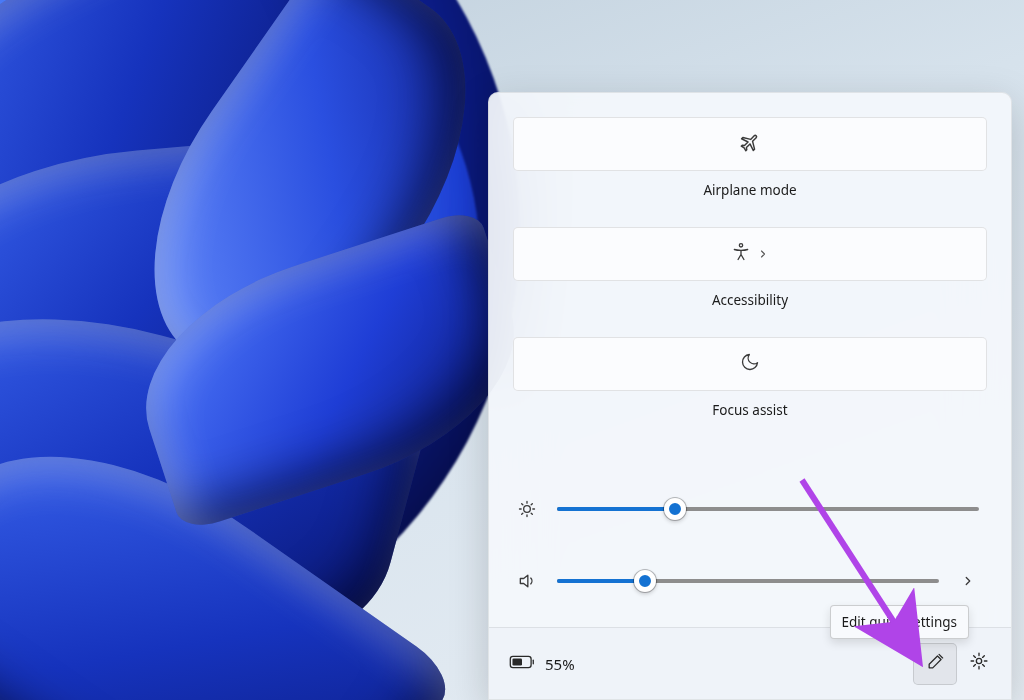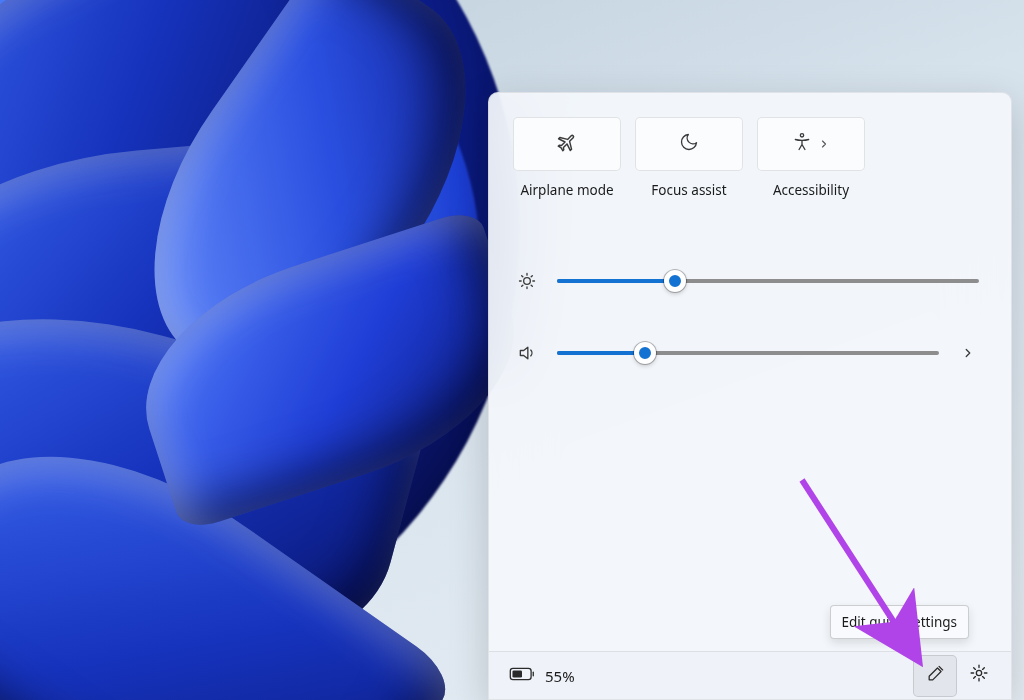--- a/index.html
+++ b/index.html
@@ -48,21 +48,21 @@
     background: rgba(244,247,252,0.92);
     border: 1px solid rgba(0,0,0,0.08);
     border-radius: 10px 10px 0 0;
     box-shadow: 0 12px 40px rgba(0,0,0,0.18);
     backdrop-filter: blur(30px);
     display: flex; flex-direction: column;
   }
   .tiles {
     padding: 24px 24px 6px 24px;
     display: grid;
-    grid-template-columns: repeat(4, 1fr);
+    grid-template-columns: repeat(1, 1fr);
     column-gap: 14px;
     row-gap: 8px;
   }
   .tile-wrap { display: flex; flex-direction: column; align-items: center; }
   .tile {
     width: 100%; height: 54px;
     background: #fbfcfe;
     border: 1px solid rgba(0,0,0,0.10);
     border-radius: 5px;
     display: flex; align-items: center; justify-content: center;
@@ -100,21 +100,21 @@
     background: #1472d2;
     border: 5px solid #fff;
     box-shadow: 0 0 0 1px rgba(0,0,0,0.25), 0 2px 4px rgba(0,0,0,0.2);
     transform: translate(-50%, -50%);
   }
   .slider-arrow { width: 22px; color: #3b3b3b; display:flex; justify-content:center; cursor:pointer; }
 
   .footer {
     border-top: 1px solid rgba(0,0,0,0.08);
     background: rgba(238,242,248,0.9);
-    height: 48px;
+    height: 72px;
     display: flex; align-items: center;
     padding: 0 10px 0 20px;
   }
   .battery-status { display: flex; align-items: center; gap: 10px; font-size: 15px; color: #1b1b1b; }
   .footer-spacer { flex: 1; }
   .footer-btn {
     width: 44px; height: 42px;
     display: flex; align-items: center; justify-content: center;
     border-radius: 5px; color: #2b2b2b; cursor: pointer;
   }
@@ -165,42 +165,42 @@
         </span>
       </div>
       <div class="tile-label">Airplane mode</div>
     </div>
 
 
     <div class="tile-wrap">
       <div class="tile">
         <span>
           <svg width="20" height="20" viewBox="0 0 24 24" fill="none" stroke="#3a3a3a" stroke-width="1.6" stroke-linecap="round" stroke-linejoin="round">
-            <path d="M21 12.8A9 9 0 1 1 11.2 3a7 7 0 0 0 9.8 9.8Z"></path>
-          </svg>
-        </span>
-      </div>
-      <div class="tile-label">Focus assist</div>
+            <circle cx="12" cy="4" r="2"></circle>
+            <path d="M4 9c3 1 5 1 8 1s5 0 8-1M12 10v5m0 0-3.5 6M12 15l3.5 6"></path>
+          </svg>
+        </span>
+        <span class="chev">
+          <svg width="12" height="12" viewBox="0 0 24 24" fill="none" stroke="#555" stroke-width="2.2" stroke-linecap="round" stroke-linejoin="round">
+              <path d="m9 6 6 6-6 6"></path>
+            </svg>
+        </span>
+      </div>
+      <div class="tile-label">Accessibility</div>
     </div>
 
     <div class="tile-wrap">
       <div class="tile">
         <span>
           <svg width="20" height="20" viewBox="0 0 24 24" fill="none" stroke="#3a3a3a" stroke-width="1.6" stroke-linecap="round" stroke-linejoin="round">
-            <circle cx="12" cy="4" r="2"></circle>
-            <path d="M4 9c3 1 5 1 8 1s5 0 8-1M12 10v5m0 0-3.5 6M12 15l3.5 6"></path>
-          </svg>
-        </span>
-        <span class="chev">
-          <svg width="12" height="12" viewBox="0 0 24 24" fill="none" stroke="#555" stroke-width="2.2" stroke-linecap="round" stroke-linejoin="round">
-              <path d="m9 6 6 6-6 6"></path>
-            </svg>
-        </span>
-      </div>
-      <div class="tile-label">Accessibility</div>
+            <path d="M21 12.8A9 9 0 1 1 11.2 3a7 7 0 0 0 9.8 9.8Z"></path>
+          </svg>
+        </span>
+      </div>
+      <div class="tile-label">Focus assist</div>
     </div>
 
     <div></div>
       <div></div>
   </div>
 
   <div class="sliders">
 
     <div class="slider-row">
       <span class="slider-icon">

